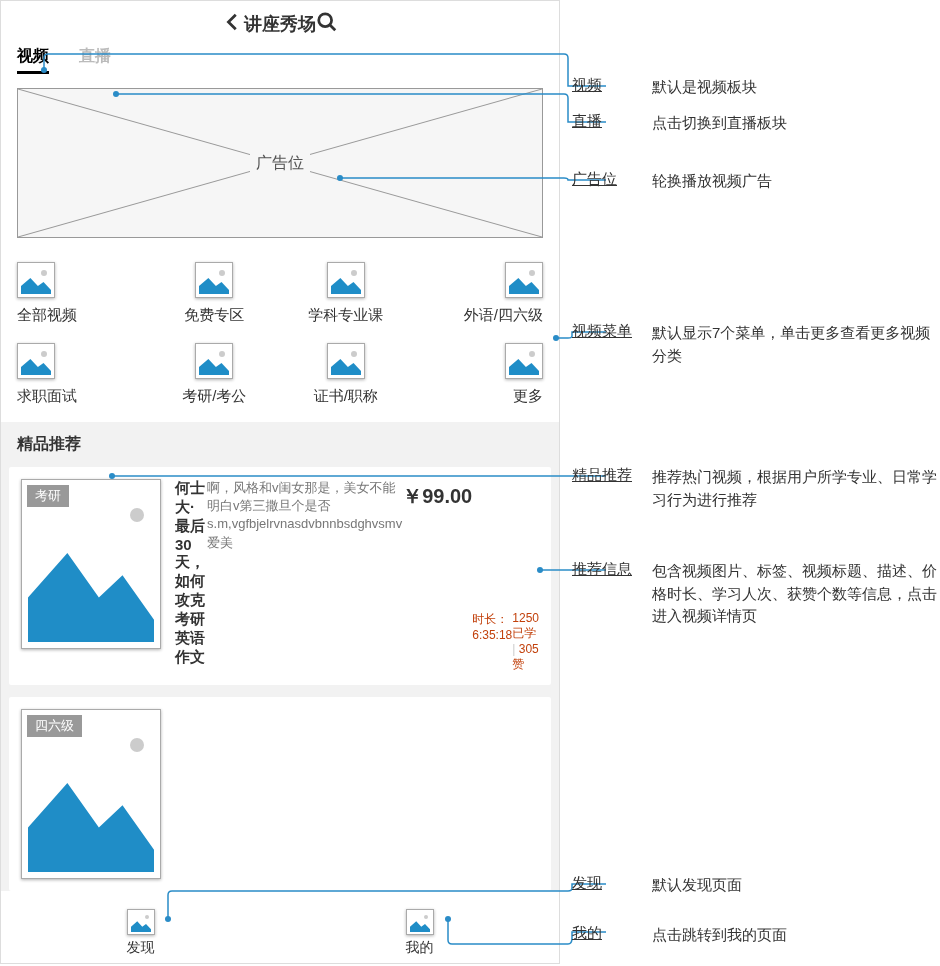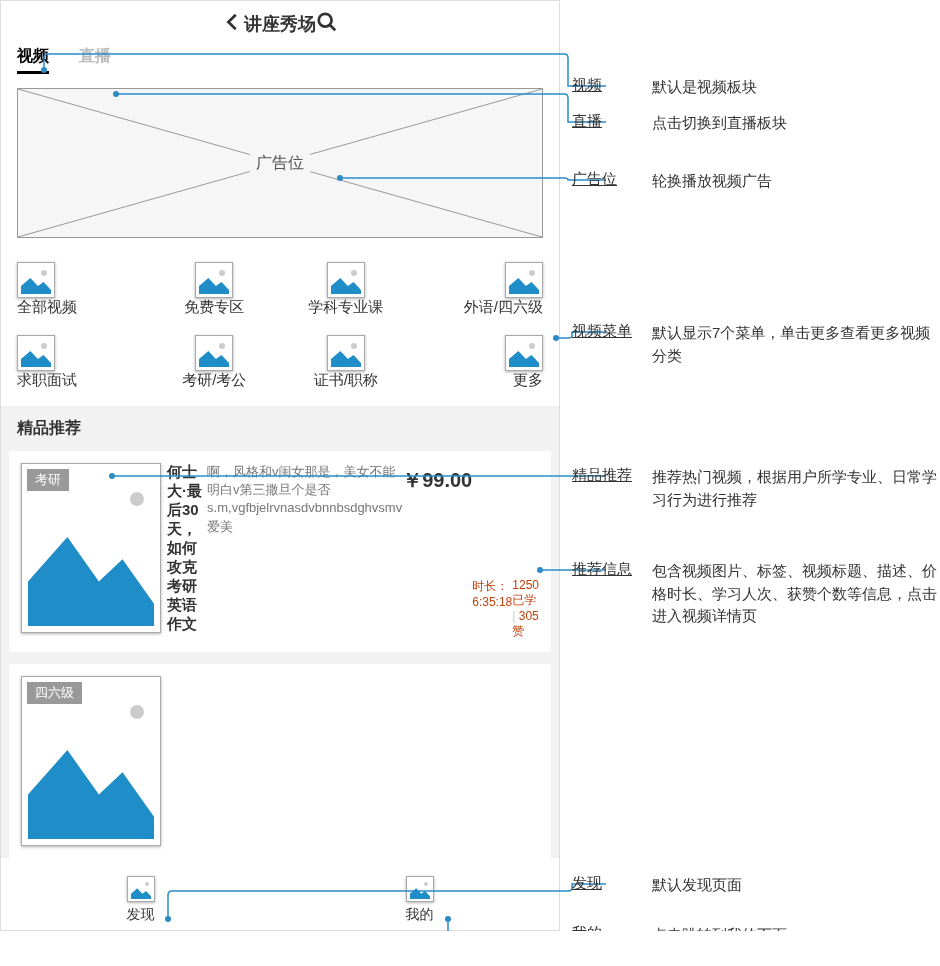--- a/index.html
+++ b/index.html
@@ -16,21 +16,21 @@
 .tab { font-size: 16px; color: #bbb; padding-bottom: 4px; cursor: pointer; font-weight: bold; }
 .tab.active { color: #000; border-bottom: 3px solid #000; }
 
 
 .banner { position: relative; margin: 8px 16px; height: 150px; background: #f6f6f6; border: 1px solid #999; }
 .banner svg { position: absolute; inset: 0; width: 100%; height: 100%; }
 .banner-label { position: absolute; top: 50%; left: 50%; transform: translate(-50%, -50%); background: #f6f6f6; padding: 0 6px; font-size: 16px; color: #555; }
 
 
 .cats { display: grid; grid-template-columns: repeat(4, 1fr); row-gap: 18px; padding: 16px; }
-.cat { display: flex; flex-direction: column; align-items: center; cursor: pointer; }
+.cat { display: flex; flex-direction: column; align-items: center; gap: 8px; cursor: pointer; }
 .cat:nth-child(4), .cat:nth-child(8) { align-items: flex-end; }
 .cat:nth-child(1), .cat:nth-child(5) { align-items: flex-start; }
 .cat-label { font-size: 15px; }
 
 
 .img-ph { width: 38px; height: 36px; background: #fff; border: 1px solid #aaa; box-shadow: 0 1px 3px rgba(0,0,0,0.3); position: relative; overflow: hidden; }
 .img-ph::before { content: ''; position: absolute; top: 7px; right: 7px; width: 6px; height: 6px; background: #ccc; border-radius: 50%; }
 .img-ph-mountain { position: absolute; bottom: 3px; left: 3px; right: 3px; height: 18px; }
 .img-ph-mountain svg { width: 100%; height: 100%; }
 
@@ -38,21 +38,21 @@
 .img-ph-lg::before { top: 28px; right: 16px; width: 14px; height: 14px; }
 .img-ph-lg .img-ph-mountain { height: 100px; left: 6px; right: 6px; bottom: 6px; }
 
 .img-ph-sm { width: 28px; height: 26px; }
 .img-ph-sm::before { width: 4px; height: 4px; top: 5px; right: 5px; }
 .img-ph-sm .img-ph-mountain { height: 12px; }
 
 
 .section { background: #f2f2f2; }
 .section-head { padding: 12px 16px; font-weight: bold; font-size: 16px; }
-.card { background: #fff; margin: 0 8px 12px; border-radius: 2px; padding: 12px; display: flex; gap: 6px; cursor: pointer; }
+.card { background: #fff; margin: 0 8px 12px; border-radius: 2px; padding: 12px; display: flex; gap: 14px; cursor: pointer; }
 .card-thumb { position: relative; }
 .card-tag { position: absolute; top: 6px; left: 6px; background: #999; color: #fff; font-size: 13px; padding: 2px 8px; }
 .card-body { flex: 1; display: flex; flex-direction: row; }
 .card-title { font-weight: bold; font-size: 15px; margin-bottom: 6px; }
 .card-desc { color: #777; font-size: 13px; line-height: 1.4; }
 .card-price { font-size: 20px; font-weight: bold; margin-top: 4px; }
 .card-meta { display: flex; justify-content: space-between; color: #c2410c; font-size: 12px; margin-top: auto; }
 .meta-right span + span::before { content: ' | '; color: #ccc; }
 
 

